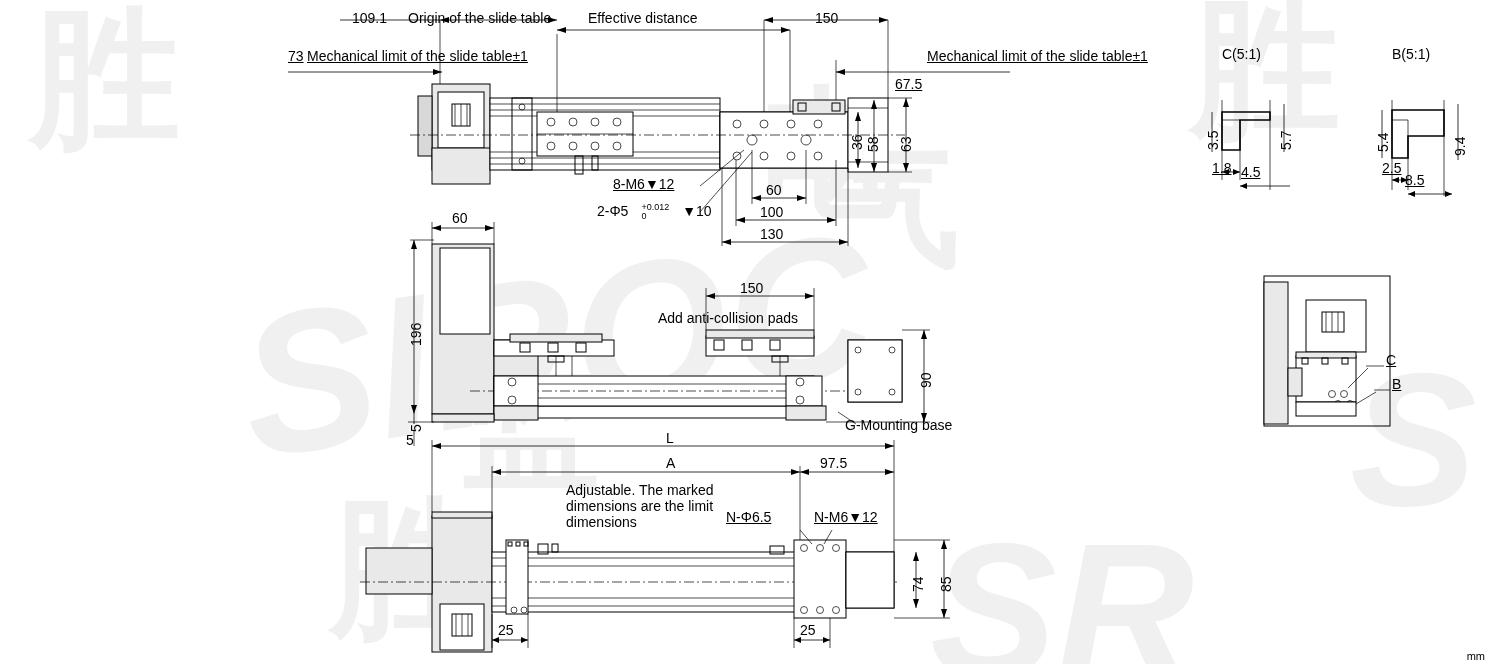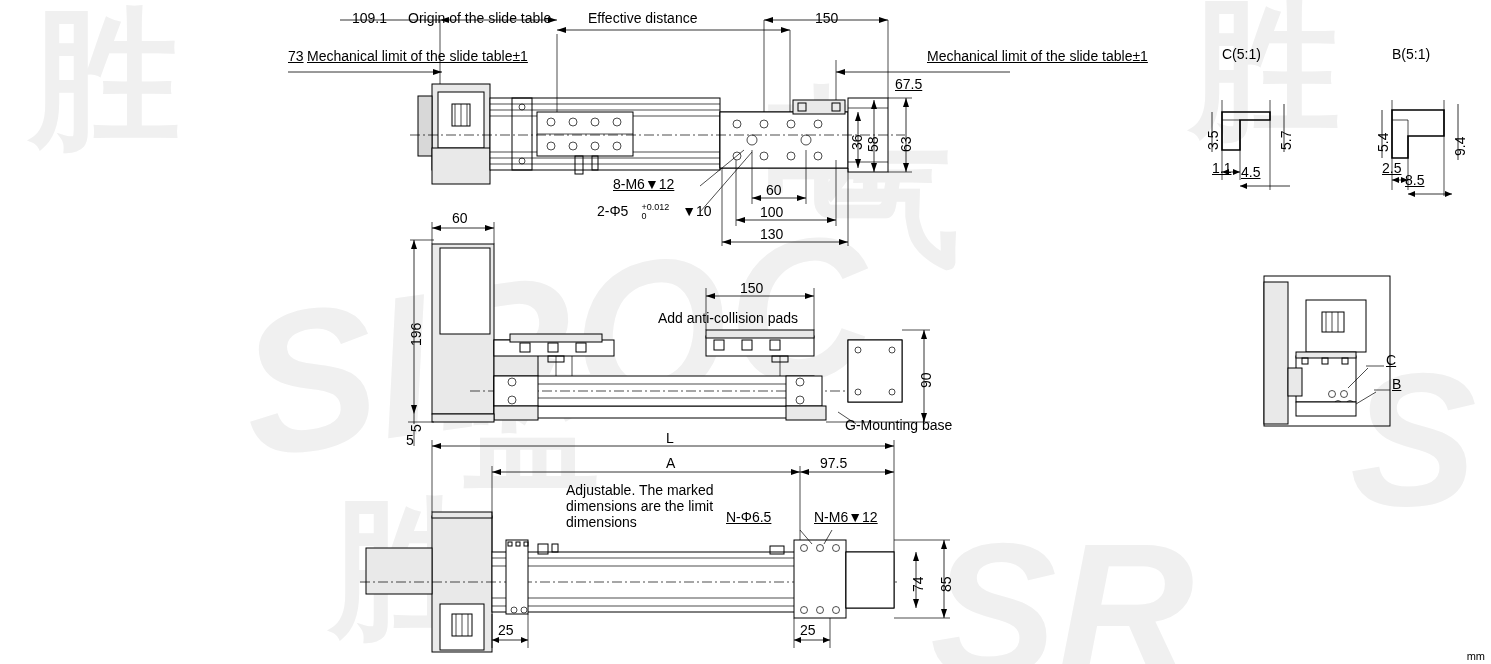--- a/index.html
+++ b/index.html
@@ -440,21 +440,21 @@
   <div class="lbl u" style="left:726px;top:509px;">N-Φ6.5</div>
   <div class="lbl u" style="left:814px;top:509px;">N-M6▼12</div>
   <div class="lbl" style="left:910px;top:592px;transform:rotate(-90deg);transform-origin:0 0;">74</div>
   <div class="lbl" style="left:938px;top:592px;transform:rotate(-90deg);transform-origin:0 0;">85</div>
   <div class="lbl" style="left:498px;top:622px;">25</div>
   <div class="lbl" style="left:800px;top:622px;">25</div>
 
   <div class="lbl" style="left:1222px;top:46px;">C(5:1)</div>
   <div class="lbl" style="left:1205px;top:150px;transform:rotate(-90deg);transform-origin:0 0;">3.5</div>
   <div class="lbl" style="left:1278px;top:150px;transform:rotate(-90deg);transform-origin:0 0;">5.7</div>
-  <div class="lbl u" style="left:1212px;top:160px;">1.1</div>
+  <div class="lbl u" style="left:1212px;top:160px;">1.8</div>
   <div class="lbl u" style="left:1241px;top:164px;">4.5</div>
 
   <div class="lbl" style="left:1392px;top:46px;">B(5:1)</div>
   <div class="lbl" style="left:1375px;top:152px;transform:rotate(-90deg);transform-origin:0 0;">5.4</div>
   <div class="lbl" style="left:1452px;top:156px;transform:rotate(-90deg);transform-origin:0 0;">9.4</div>
   <div class="lbl u" style="left:1382px;top:160px;">2.5</div>
   <div class="lbl u" style="left:1405px;top:172px;">8.5</div>
 
   <div class="lbl u" style="left:1386px;top:352px;">C</div>
   <div class="lbl u" style="left:1392px;top:376px;">B</div>

